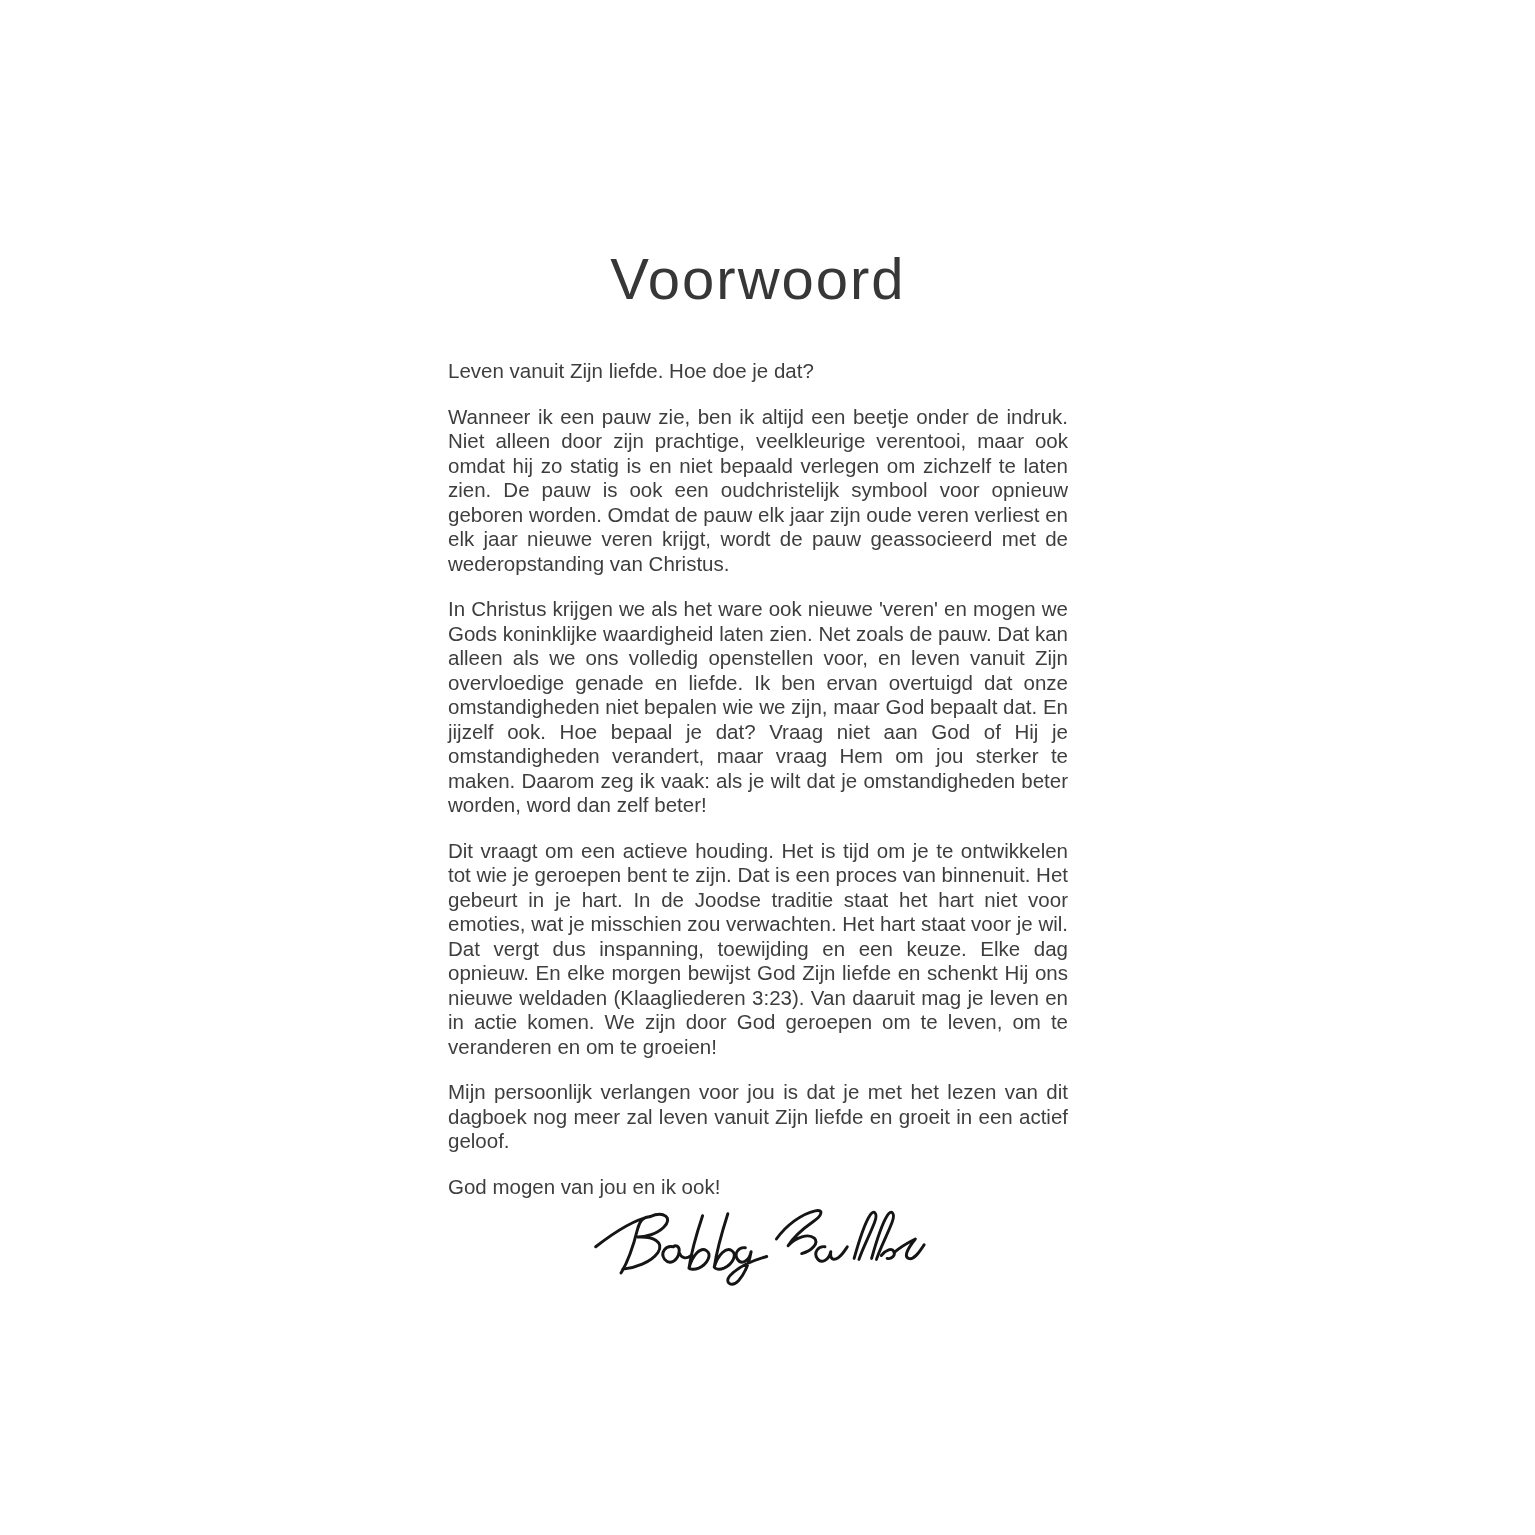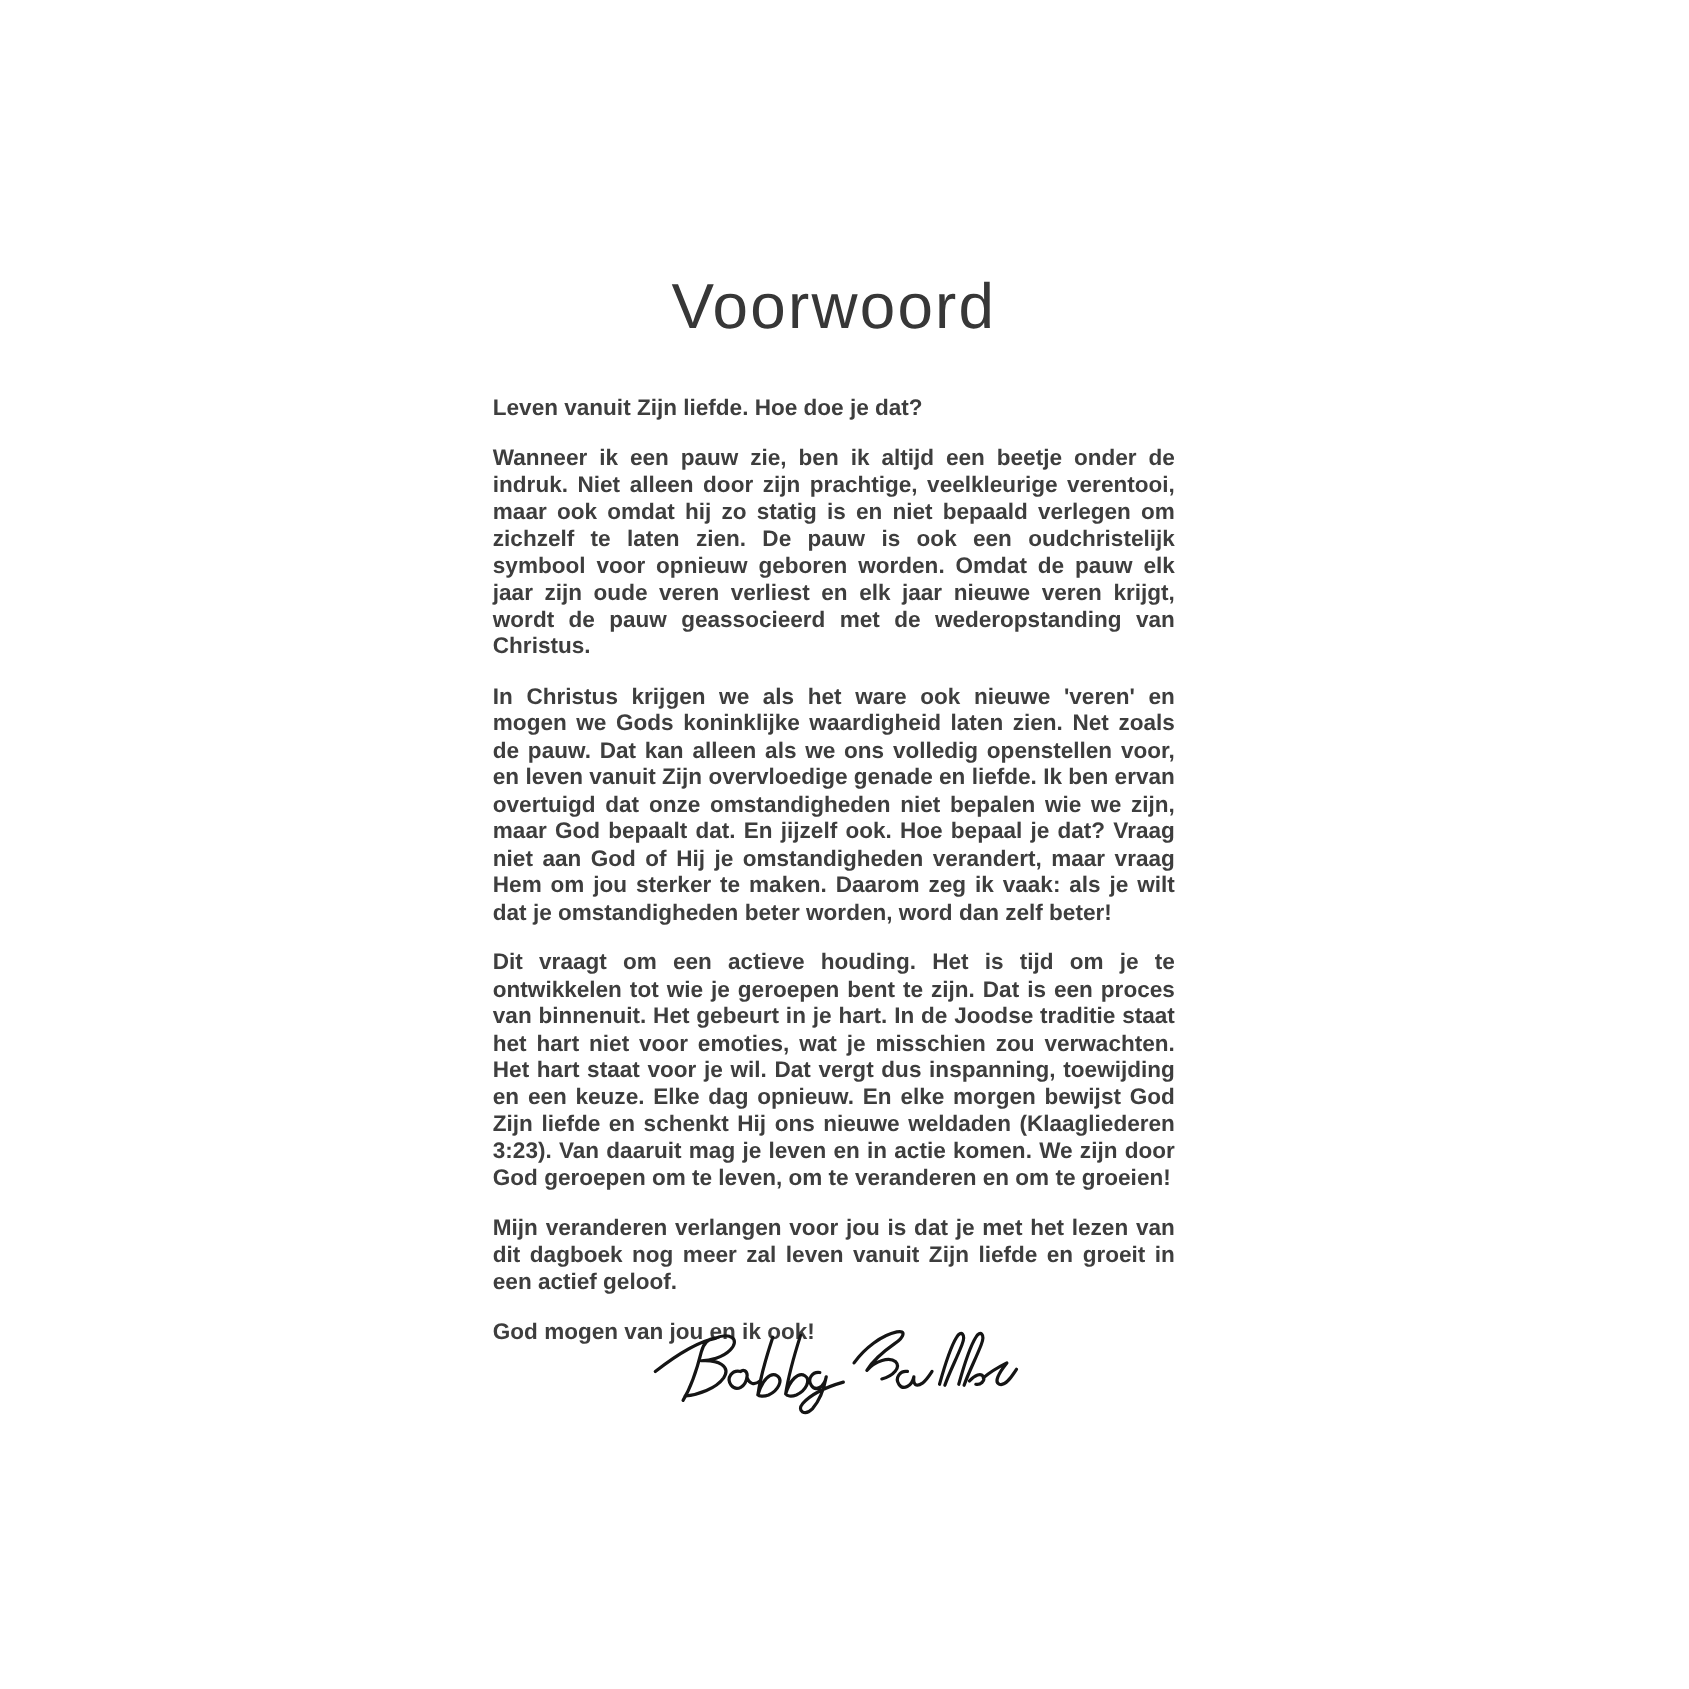--- a/index.html
+++ b/index.html
@@ -30,21 +30,21 @@
     color: #373737;
   }
   .content {
     position: absolute;
     top: 359px;
     left: 448px;
     width: 620px;
     color: #3e3e3e;
     font-size: 20.5px;
     line-height: 24.5px;
-    font-weight: 700;
+    font-weight: 400;
   }
   .content p {
     margin: 0 0 21px 0;
     text-align: justify;
     text-justify: inter-word;
   }
   .signature {
     position: absolute;
     left: 586px;
     top: 1190px;
@@ -68,21 +68,21 @@
 
 <div class="page">
 
   <h1 class="page-title">Voorwoord</h1>
 
   <div class="content">
     <p>Leven vanuit Zijn liefde. Hoe doe je dat?</p>
     <p>Wanneer ik een pauw zie, ben ik altijd een beetje onder de indruk. Niet alleen door zijn prachtige, veelkleurige verentooi, maar ook omdat hij zo statig is en niet bepaald verlegen om zichzelf te laten zien. De pauw is ook een oudchristelijk symbool voor opnieuw geboren worden. Omdat de pauw elk jaar zijn oude veren verliest en elk jaar nieuwe veren krijgt, wordt de pauw geassocieerd met de wederopstanding van Christus.</p>
     <p>In Christus krijgen we als het ware ook nieuwe 'veren' en mogen we Gods koninklijke waardigheid laten zien. Net zoals de pauw. Dat kan alleen als we ons volledig openstellen voor, en leven vanuit Zijn overvloedige genade en liefde. Ik ben ervan overtuigd dat onze omstandigheden niet bepalen wie we zijn, maar God bepaalt dat. En jijzelf ook. Hoe bepaal je dat? Vraag niet aan God of Hij je omstandigheden verandert, maar vraag Hem om jou sterker te maken. Daarom zeg ik vaak: als je wilt dat je omstandigheden beter worden, word dan zelf beter!</p>
     <p>Dit vraagt om een actieve houding. Het is tijd om je te ontwikkelen tot wie je geroepen bent te zijn. Dat is een proces van binnenuit. Het gebeurt in je hart. In de Joodse traditie staat het hart niet voor emoties, wat je misschien zou verwachten. Het hart staat voor je wil. Dat vergt dus inspanning, toewijding en een keuze. Elke dag opnieuw. En elke morgen bewijst God Zijn liefde en schenkt Hij ons nieuwe weldaden (Klaagliederen 3:23). Van daaruit mag je leven en in actie komen. We zijn door God geroepen om te leven, om te veranderen en om te groeien!</p>
-    <p>Mijn veranderen verlangen voor jou is dat je met het lezen van dit dagboek nog meer zal leven vanuit Zijn liefde en groeit in een actief geloof.</p>
+    <p>Mijn persoonlijk verlangen voor jou is dat je met het lezen van dit dagboek nog meer zal leven vanuit Zijn liefde en groeit in een actief geloof.</p>
     <p>God mogen van jou en ik ook!</p>
   </div>
 
   <div class="signature" aria-label="Bobby Schuller">
     <svg viewBox="0 0 350 100" xmlns="http://www.w3.org/2000/svg">
 
       <path d="M10 58 C 28 44, 50 30, 66 27 C 59 27, 55 32, 53 40 C 49 56, 44 72, 36 85"></path>
       <path d="M66 27 C 80 21, 90 28, 80 38 C 73 45, 61 48, 53 48 C 69 47, 81 53, 74 64 C 67 74, 50 80, 38 81"></path>
       <path d="M90 58 C 82 56, 76 64, 81 71 C 86 77, 95 73, 96 62 C 96 57, 92 56, 90 58 M96 64 C 98 70, 103 71, 108 67"></path>
       <path d="M120 26 C 113 47, 108 66, 106 80 C 110 66, 118 58, 124 62 C 130 66, 125 76, 116 80 C 111 82, 107 81, 106 80"></path>

